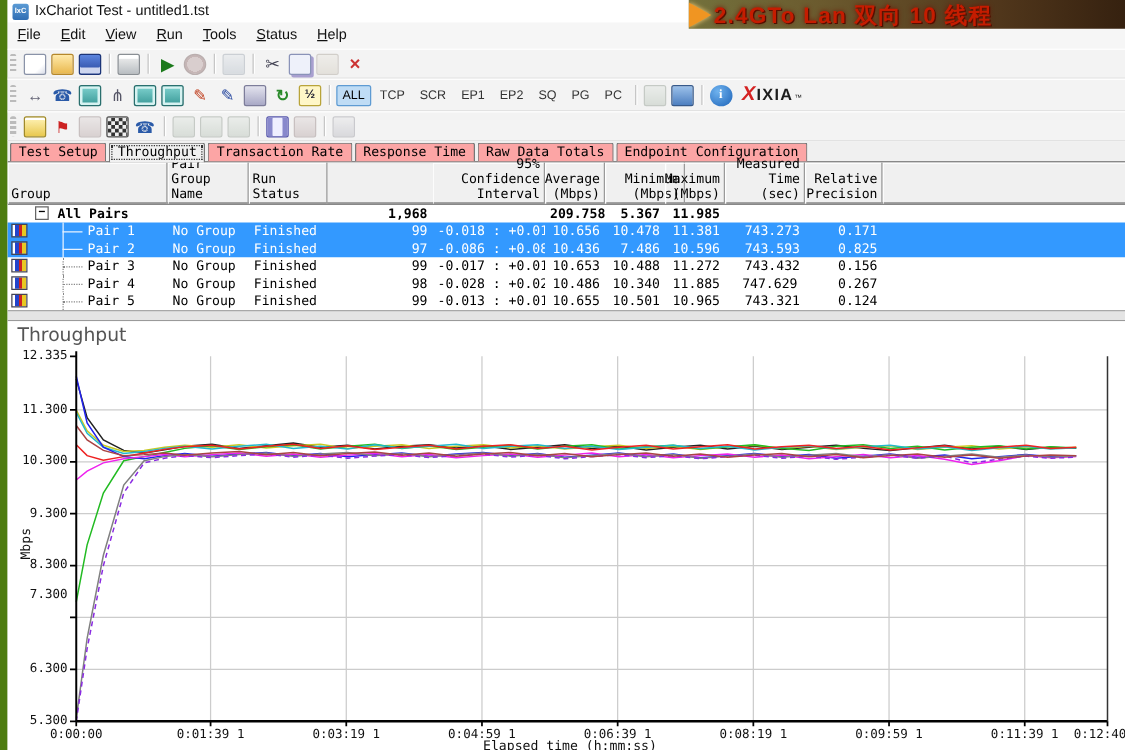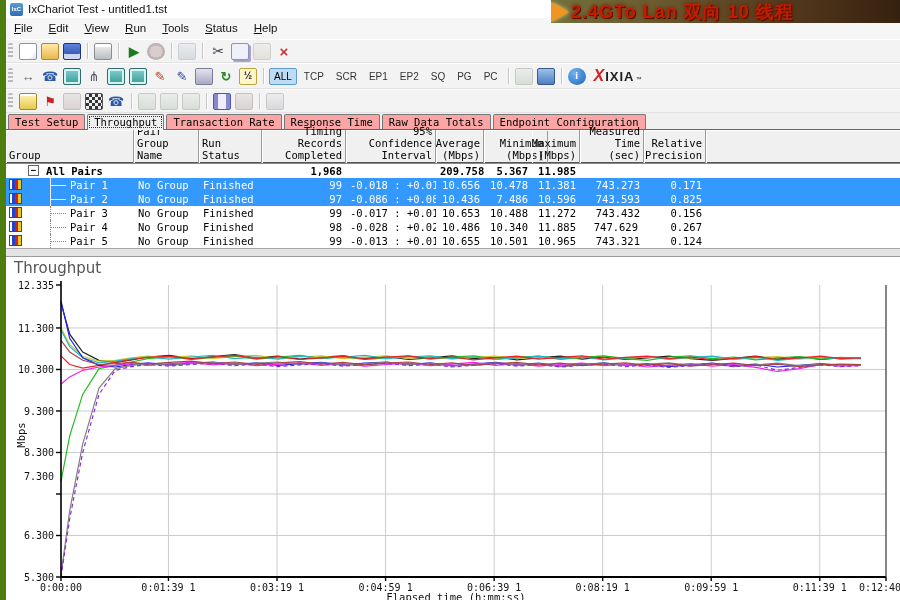--- a/index.html
+++ b/index.html
@@ -212,22 +212,20 @@
       <div class="tab">Response Time</div>
       <div class="tab">Raw Data Totals</div>
       <div class="tab">Endpoint Configuration</div>
     </div>
 
   <div class="thead" id="thead">
       <div class="hcell" style="left: 0px; width: 128px;">Group</div>
       <div class="hcell" style="left: 128px; width: 65px;">Pair Group
 Name</div>
       <div class="hcell" style="left: 193px; width: 63px;">Run Status</div>
-      <div class="hcell r" style="left: 256px; width: 84px;">Timing Records
-Completed</div>
       <div class="hcell r" style="left: 340px; width: 90px;">95% Confidence
 Interval</div>
       <div class="hcell r" style="left: 430px; width: 48px;">Average
 (Mbps)</div>
       <div class="hcell r" style="left: 478px; width: 64px;">Minimum
 (Mbps)</div>
       <div class="hcell r" style="left: 526px; width: 48px;">Maximum
 (Mbps)</div>
       <div class="hcell r" style="left: 574px; width: 64px;">Measured
 Time (sec)</div>

